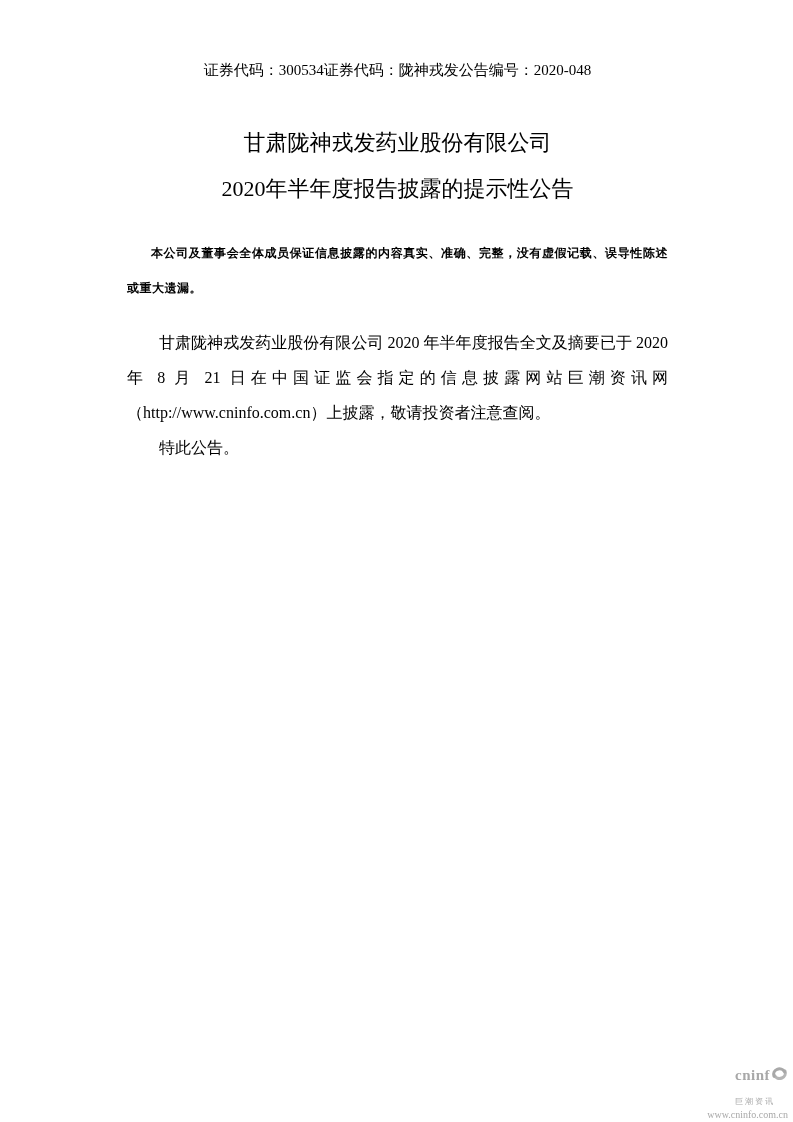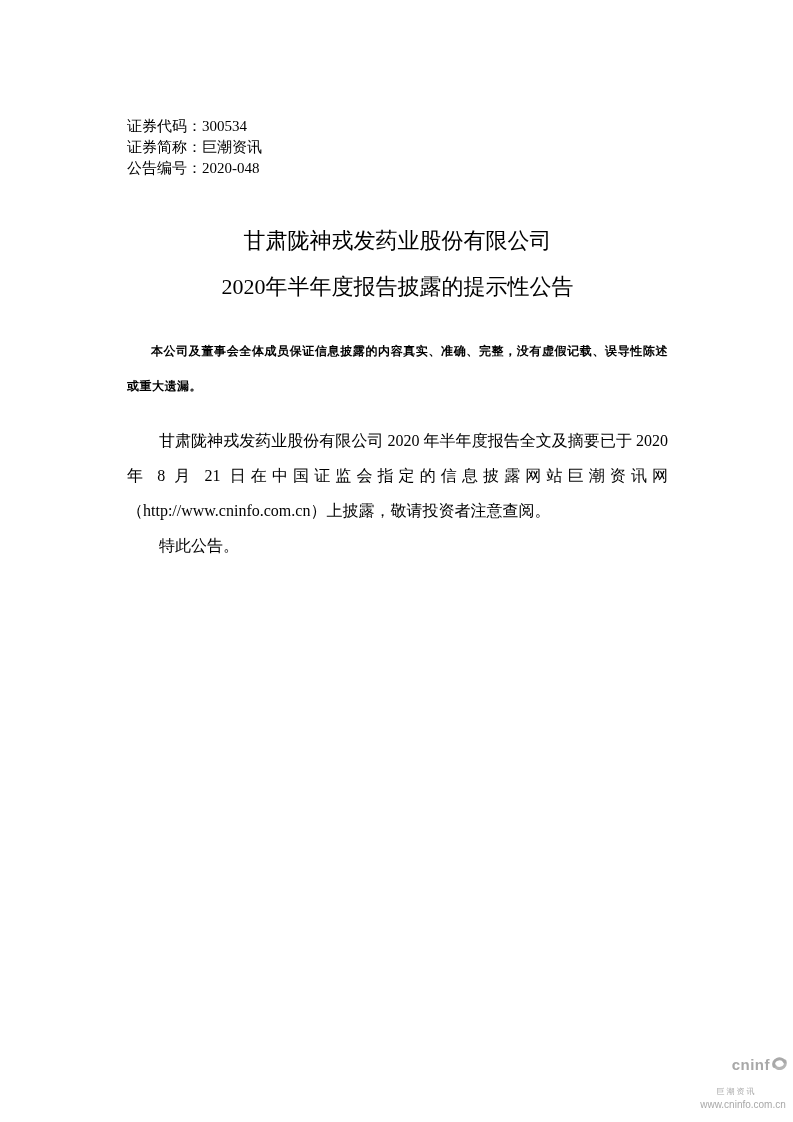--- a/index.html
+++ b/index.html
@@ -18,25 +18,24 @@
     background: #ffffff;
   }
   .content {
     margin: 0 125px 0 127px; 
   }
   
   .header-row {
     display: flex;
     justify-content: center;
     align-items: baseline;
-    padding-top: 116px;
+    padding-top: 60px;
     font-size: 15px;
     line-height: 21px;
     white-space: nowrap;
-    flex-direction: column;
   }
   
   .title-block {
     margin-top: 39px;
     text-align: center;
     font-weight: normal;
     font-size: 22px;
     line-height: 46px;
   }
   
@@ -69,25 +68,25 @@
     font-size: 16px;
     line-height: 33px;
   }
   .signature .sig-date {
     padding-right: 12px;
   }
   
   .cninfo-logo {
     position: absolute;
     right: 5px;
-    bottom: 12px;
+    bottom: 2px;
     width: 90px;
-    font-family: Liberation Sans, sans-serif;
+    font-family: Liberation Serif, serif;
     color: #a8a8a8;
-    text-align: center;
+    text-align: right;
     line-height: 1.1;
   }
   .logo-top {
     display: flex;
     justify-content: flex-end;
     align-items: center;
     gap: 1px;
   }
   .logo-brand {
     font-weight: bold;
@@ -108,21 +107,21 @@
   }
 </style>
 </head>
 <body>
 
 <div class="page">
   <div class="content">
 
     <div class="header-row">
       <span>证券代码：300534</span>
-      <span>证券简称：巨潮资讯</span>
+      <span>证券代码：陇神戎发</span>
       <span>公告编号：2020-048</span>
     </div>
 
     <div class="title-block">
       <div>甘肃陇神戎发药业股份有限公司</div>
       <div>2020年半年度报告披露的提示性公告</div>
     </div>
 
     <p class="statement">本公司及董事会全体成员保证信息披露的内容真实、准确、完整，没有虚假记载、误导性陈述或重大遗漏。</p>
 

